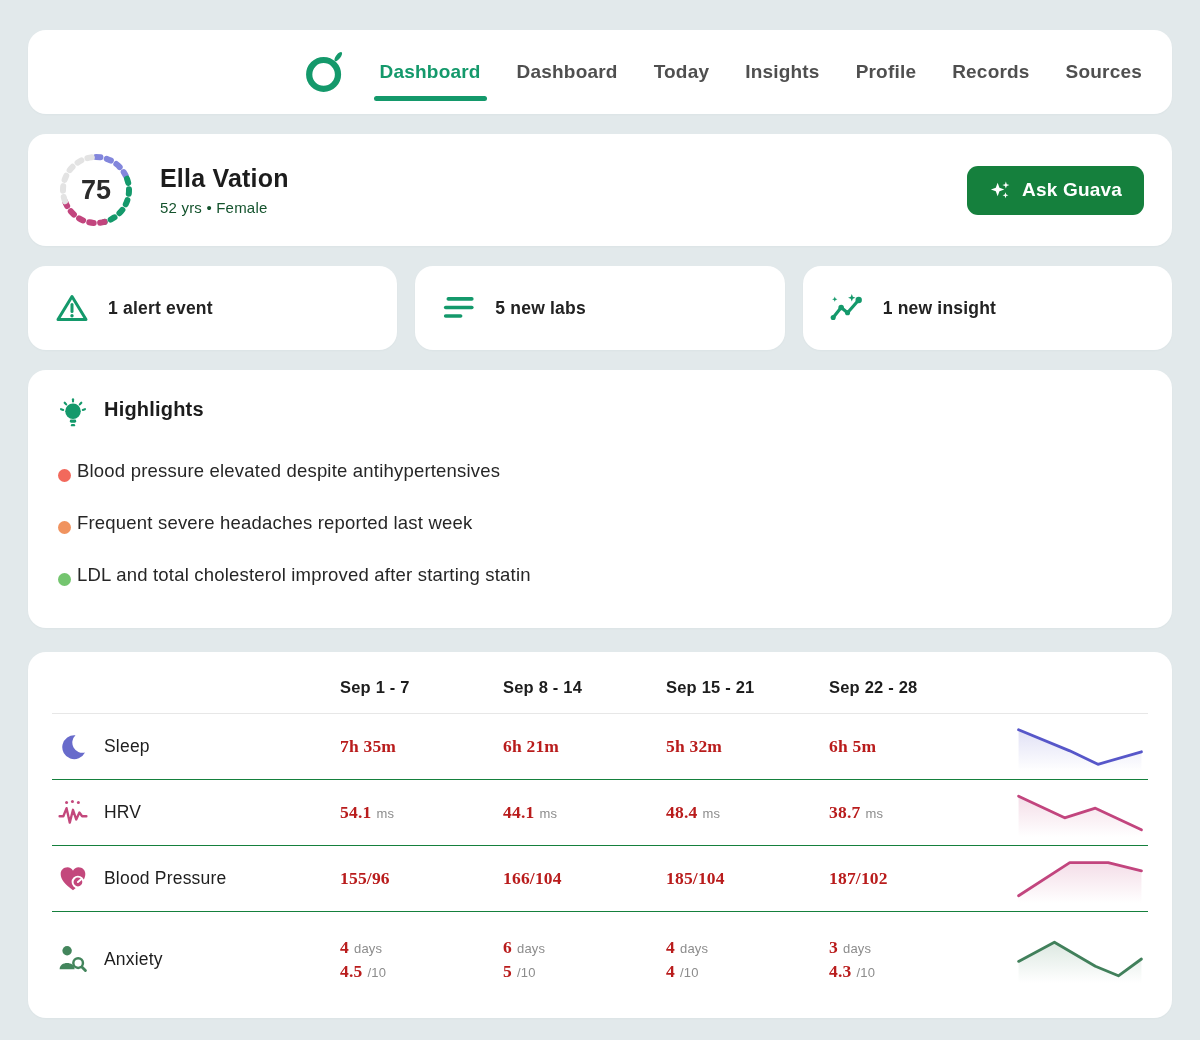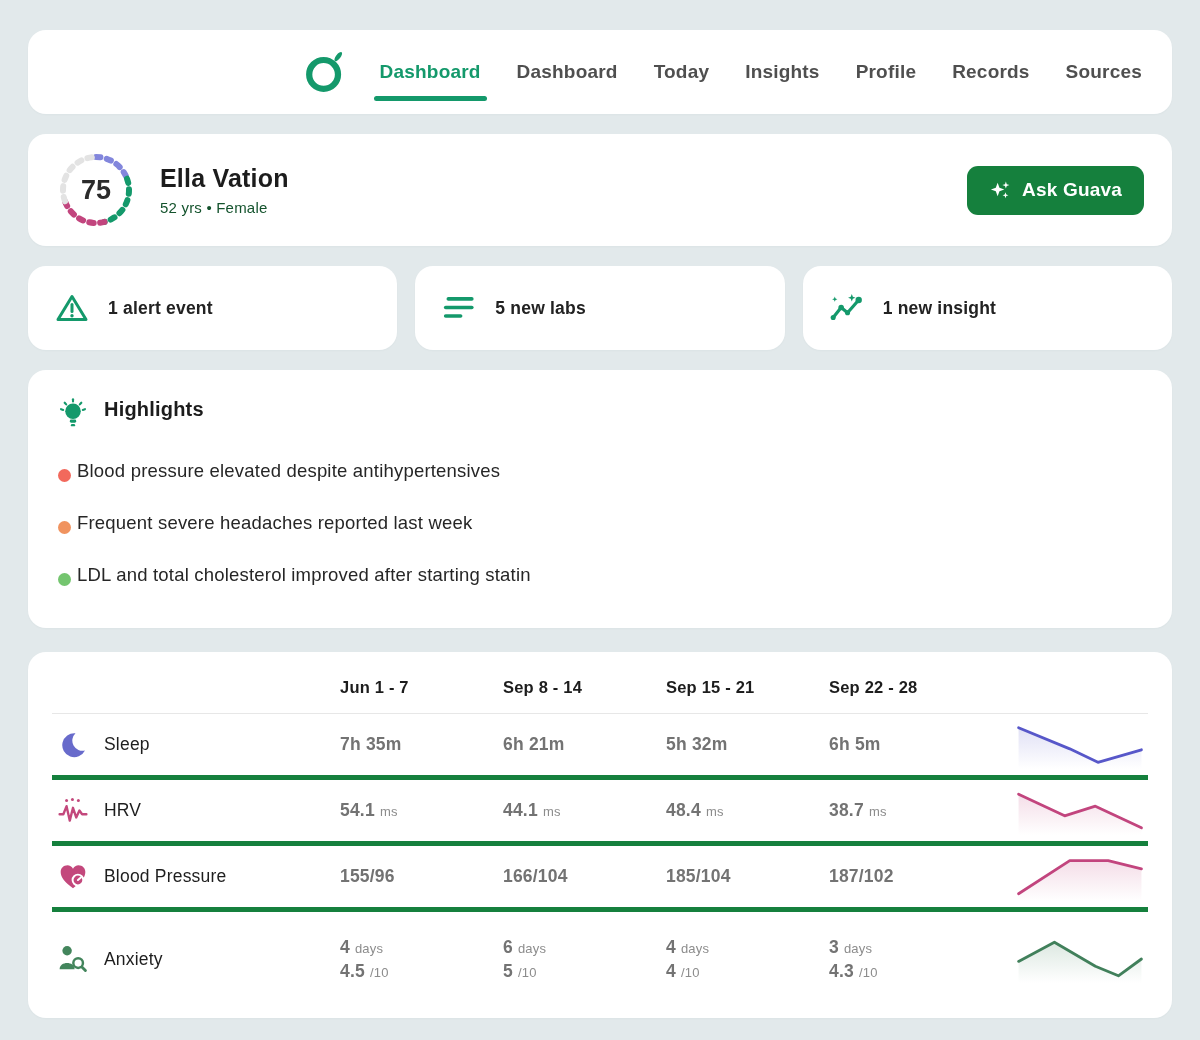--- a/index.html
+++ b/index.html
@@ -97,33 +97,33 @@
   .hl-dot { width:13px; height:13px; border-radius:50%; flex:0 0 auto; }
   .hl-text { font-size:18.5px; font-weight:500; color:#262626; }
 
   
   .table-card { padding:10px 24px 12px 24px; }
   .t-grid { width:100%; }
   .t-row {
     display:grid;
     grid-template-columns:288px 163px 163px 163px 170px 1fr;
     align-items:center;
-    border-bottom:5px solid #15803d;
+    border-bottom:1px solid #15803d;
   }
   .t-row:last-child { border-bottom:none; }
   .t-head { height:52px; border-bottom:1px solid #E7E7E7; }
   .t-col-head { font-size:16.5px; font-weight:700; color:#1D1D1D; }
   .t-body-row { height:66px; cursor:pointer; }
   .t-body-row.tall { height:94px; }
   .t-label { display:flex; align-items:center; gap:16px; padding-left:6px; }
   .t-row-icon { width:30px; height:30px; display:flex; align-items:center; justify-content:center; }
   .t-row-name { font-size:17.5px; font-weight:500; color:#1E1E1E; }
   .t-cell { display:flex; flex-direction:column; gap:3px; }
   .t-line { display:flex; align-items:baseline; gap:5px; }
-  .t-val { font-size:17.5px; font-weight:600; color:#737373; }
+  .t-val { font-size:17.5px; font-weight:600; color:#b91c1c;font-family:Liberation Serif, serif; }
   .t-unit { font-size:13px; font-weight:500; color:#8C8C8C; }
   .t-spark { display:flex; justify-content:flex-end; align-items:center; padding-right:4px; }
 </style>
 </head>
 <body>
 
 <div class="card nav-card">
   <div class="logo-wrap">
     <svg width="48" height="48" viewBox="0 0 40 40">
       <circle cx="18" cy="22" r="12" fill="none" stroke="#14996B" stroke-width="5.2"></circle>
@@ -236,21 +236,21 @@
         <span class="hl-dot" style="background: rgb(116, 197, 111);"></span>
         <span class="hl-text">LDL and total cholesterol improved after starting statin</span>
       </li>
     </ul>
 </div>
 
 <div class="card table-card">
   <div class="t-grid" id="t-grid">
       <div class="t-row t-head">
         <div></div>
-        <div class="t-col-head">Jun 1 - 7</div>
+        <div class="t-col-head">Sep 1 - 7</div>
         <div class="t-col-head">Sep 8 - 14</div>
         <div class="t-col-head">Sep 15 - 21</div>
         <div class="t-col-head">Sep 22 - 28</div>
         <div></div>
       </div>
       <div class="t-row t-body-row">
         <div class="t-label">
           <span class="t-row-icon">
             <svg width="28" height="28" viewBox="0 0 28 28" fill="#686BCB">
               <path d="M16.5 2.2 A 12 12 0 1 0 26 19.5 A 10.2 10.2 0 0 1 16.5 2.2 Z"></path>

